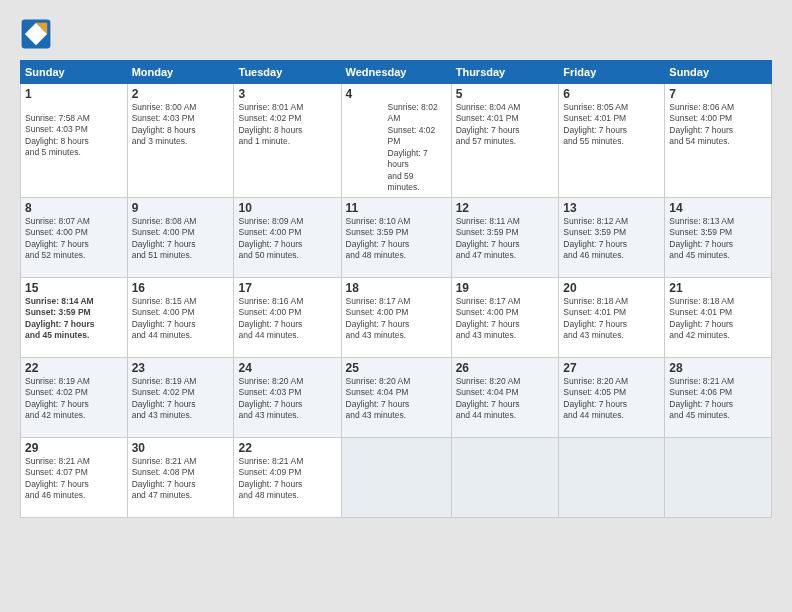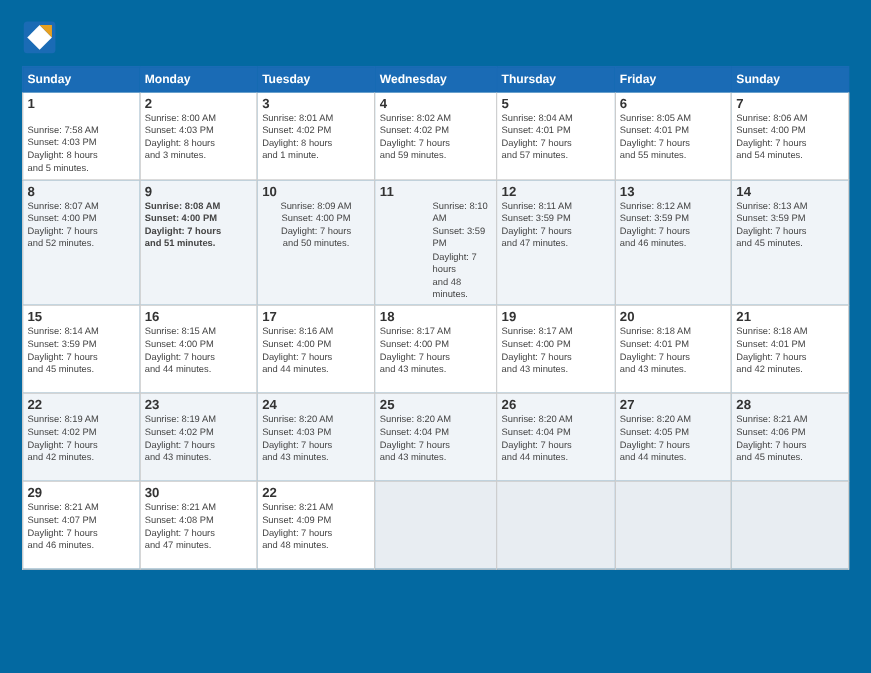--- a/index.html
+++ b/index.html
@@ -7,21 +7,21 @@
       font-family: Arial, sans-serif;
       background: #fff;
       width: 792px;
       height: 612px;
       overflow: hidden;
     }
     .page {
       width: 792px;
       height: 612px;
       padding: 18px 20px 12px 20px;
-      background: #0369a1;
+      background: #e5e5e5;
     }
     .header {
       display: flex;
       justify-content: space-between;
       align-items: flex-start;
       margin-bottom: 10px;
     }
     .logo {
       display: flex;
       align-items: center;
@@ -152,21 +152,21 @@
           </td>
           <td>
             <span class="day-num">3</span>
             <div class="day-info" style="white-space: pre-line;">Sunrise: 8:01 AM
 Sunset: 4:02 PM
 Daylight: 8 hours
 and 1 minute.</div>
           </td>
           <td>
             <span class="day-num">4</span>
-            <div class="day-info" style="white-space: pre-line;">Sunrise: 8:02 AM
+            <div class="day-info" style="white-space: pre-line; margin-left: 42px;">Sunrise: 8:02 AM
 Sunset: 4:02 PM
 Daylight: 7 hours
 and 59 minutes.</div>
           </td>
           <td>
             <span class="day-num">5</span>
             <div class="day-info" style="white-space: pre-line;">Sunrise: 8:04 AM
 Sunset: 4:01 PM
 Daylight: 7 hours
 and 57 minutes.</div>
@@ -189,35 +189,35 @@
         <tr>
           <td>
             <span class="day-num">8</span>
             <div class="day-info" style="white-space: pre-line;">Sunrise: 8:07 AM
 Sunset: 4:00 PM
 Daylight: 7 hours
 and 52 minutes.</div>
           </td>
           <td>
             <span class="day-num">9</span>
-            <div class="day-info" style="white-space: pre-line; font-weight: bold;">Sunrise: 8:08 AM
+            <div class="day-info" style="white-space: pre-line;">Sunrise: 8:08 AM
 Sunset: 4:00 PM
 Daylight: 7 hours
 and 51 minutes.</div>
           </td>
           <td>
             <span class="day-num">10</span>
-            <div class="day-info" style="white-space: pre-line; text-align: center;">Sunrise: 8:09 AM
+            <div class="day-info" style="white-space: pre-line;">Sunrise: 8:09 AM
 Sunset: 4:00 PM
 Daylight: 7 hours
 and 50 minutes.</div>
           </td>
           <td>
             <span class="day-num">11</span>
-            <div class="day-info" style="white-space: pre-line; margin-left: 48px;">Sunrise: 8:10 AM
+            <div class="day-info" style="white-space: pre-line;">Sunrise: 8:10 AM
 Sunset: 3:59 PM
 Daylight: 7 hours
 and 48 minutes.</div>
           </td>
           <td>
             <span class="day-num">12</span>
             <div class="day-info" style="white-space: pre-line;">Sunrise: 8:11 AM
 Sunset: 3:59 PM
 Daylight: 7 hours
 and 47 minutes.</div>
@@ -233,21 +233,21 @@
             <span class="day-num">14</span>
             <div class="day-info" style="white-space: pre-line;">Sunrise: 8:13 AM
 Sunset: 3:59 PM
 Daylight: 7 hours
 and 45 minutes.</div>
           </td>
         </tr>
         <tr>
           <td>
             <span class="day-num">15</span>
-            <div class="day-info" style="white-space: pre-line;">Sunrise: 8:14 AM
+            <div class="day-info" style="white-space: pre-line; font-weight: bold;">Sunrise: 8:14 AM
 Sunset: 3:59 PM
 Daylight: 7 hours
 and 45 minutes.</div>
           </td>
           <td>
             <span class="day-num">16</span>
             <div class="day-info" style="white-space: pre-line;">Sunrise: 8:15 AM
 Sunset: 4:00 PM
 Daylight: 7 hours
 and 44 minutes.</div>

